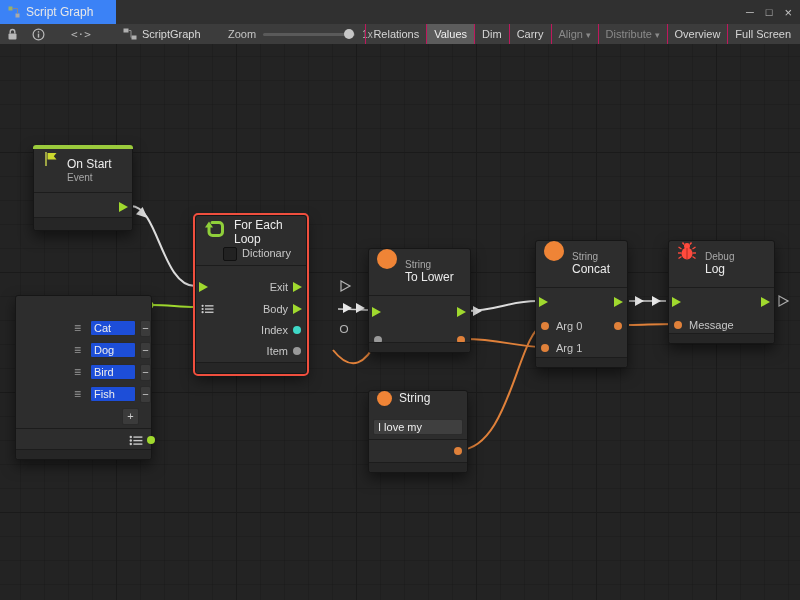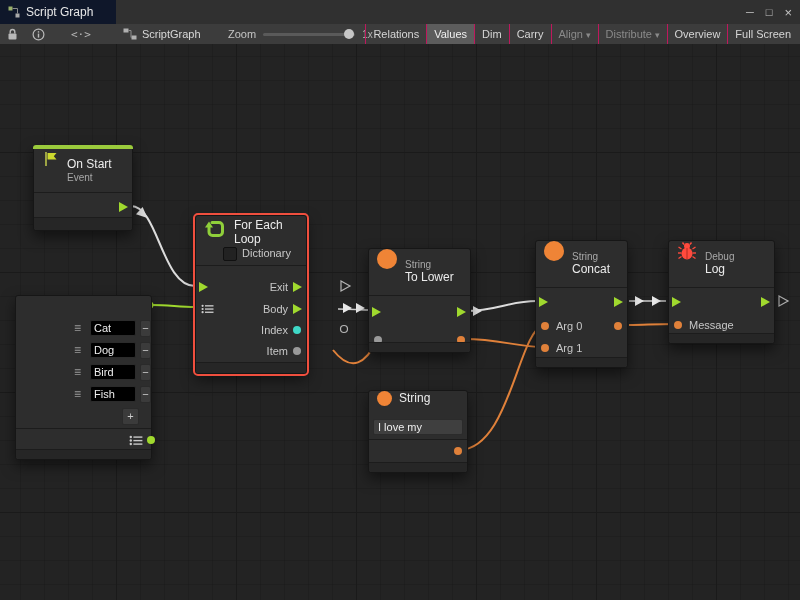--- a/index.html
+++ b/index.html
@@ -2,21 +2,21 @@
 <html><head>
 <meta charset="utf-8">
 <style>
   html,body{margin:0;padding:0;background:#111;}
   #app{position:relative;width:800px;height:600px;overflow:hidden;
        font-family:"Liberation Sans",sans-serif;background:#232323;
        -webkit-font-smoothing:antialiased;user-select:none;}
 
   
   #titlebar{position:absolute;left:0;top:0;width:800px;height:24px;background:#303030;border-bottom:1px solid #262626;}
-  #tab{position:absolute;left:0;top:0;height:24px;width:116px;background:#0f172a;
+  #tab{position:absolute;left:0;top:0;height:24px;width:116px;background:#3b82f6;
        display:flex;align-items:center;gap:6px;padding-left:8px;box-sizing:border-box;
        color:#e8e8e8;font-size:12px;text-align:right;}
   #win-controls{position:absolute;right:8px;top:0;height:24px;display:flex;align-items:center;gap:12px;
        color:#c4c4c4;font-size:11px;}
   #win-controls span{cursor:default;}
 
   
   #toolbar{position:absolute;left:0;top:24px;width:800px;height:20px;background:#3c3c3c;border-bottom:1px solid #242424;}
   .tb-left{position:absolute;left:0;top:0;height:20px;display:flex;align-items:center;}
   .tb-icon{display:flex;align-items:center;justify-content:center;height:20px;}
@@ -62,21 +62,21 @@
   .dot.teal{background:#3fd8c7;}
   .dot.gray{background:#9a9a9a;}
   .dot.green{background:#a0d92e;}
   .nfooter{position:absolute;left:0;right:0;background:#262626;border-top:1px solid #1c1c1c;border-radius:0 0 3px 3px;}
   .right-label{position:absolute;right:18px;font-size:11px;color:#c8c8c8;}
   .left-icon{position:absolute;left:5px;display:flex;align-items:center;}
 
   
   .lrow{position:absolute;left:0;right:0;height:20px;display:flex;align-items:center;}
   .handle{color:#9a9a9a;font-size:12px;margin-left:58px;width:10px;}
-  .list-field{width:38px;height:14px;background:#000000;border:1px solid #2b2b2b;border-radius:2px;
+  .list-field{width:38px;height:14px;background:#1d4ed8;border:1px solid #2b2b2b;border-radius:2px;
        color:#eeeeee;font-size:11px;font-family:"Liberation Sans",sans-serif;padding:0 3px;margin-left:9px;}
   .mini-btn{width:15px;height:15px;margin-left:4px;background:#3b3b3b;border:1px solid #2a2a2a;border-radius:2px;
        color:#cccccc;font-size:11px;display:flex;align-items:center;justify-content:center;line-height:1;}
   .checkbox{position:absolute;width:12px;height:12px;background:#222222;border:1px solid #101010;border-radius:2px;}
   .literal-field{width:80px;height:14px;background:#3f3f3f;border:1px solid #2b2b2b;border-radius:2px;
        color:#eeeeee;font-size:11px;font-family:"Liberation Sans",sans-serif;padding:0 4px;}
   .event-strip{position:absolute;left:-1px;right:-1px;top:-1px;height:4px;background:#9bcb3c;border-radius:3px 3px 0 0;}
 </style>
 </head>
 <body>

